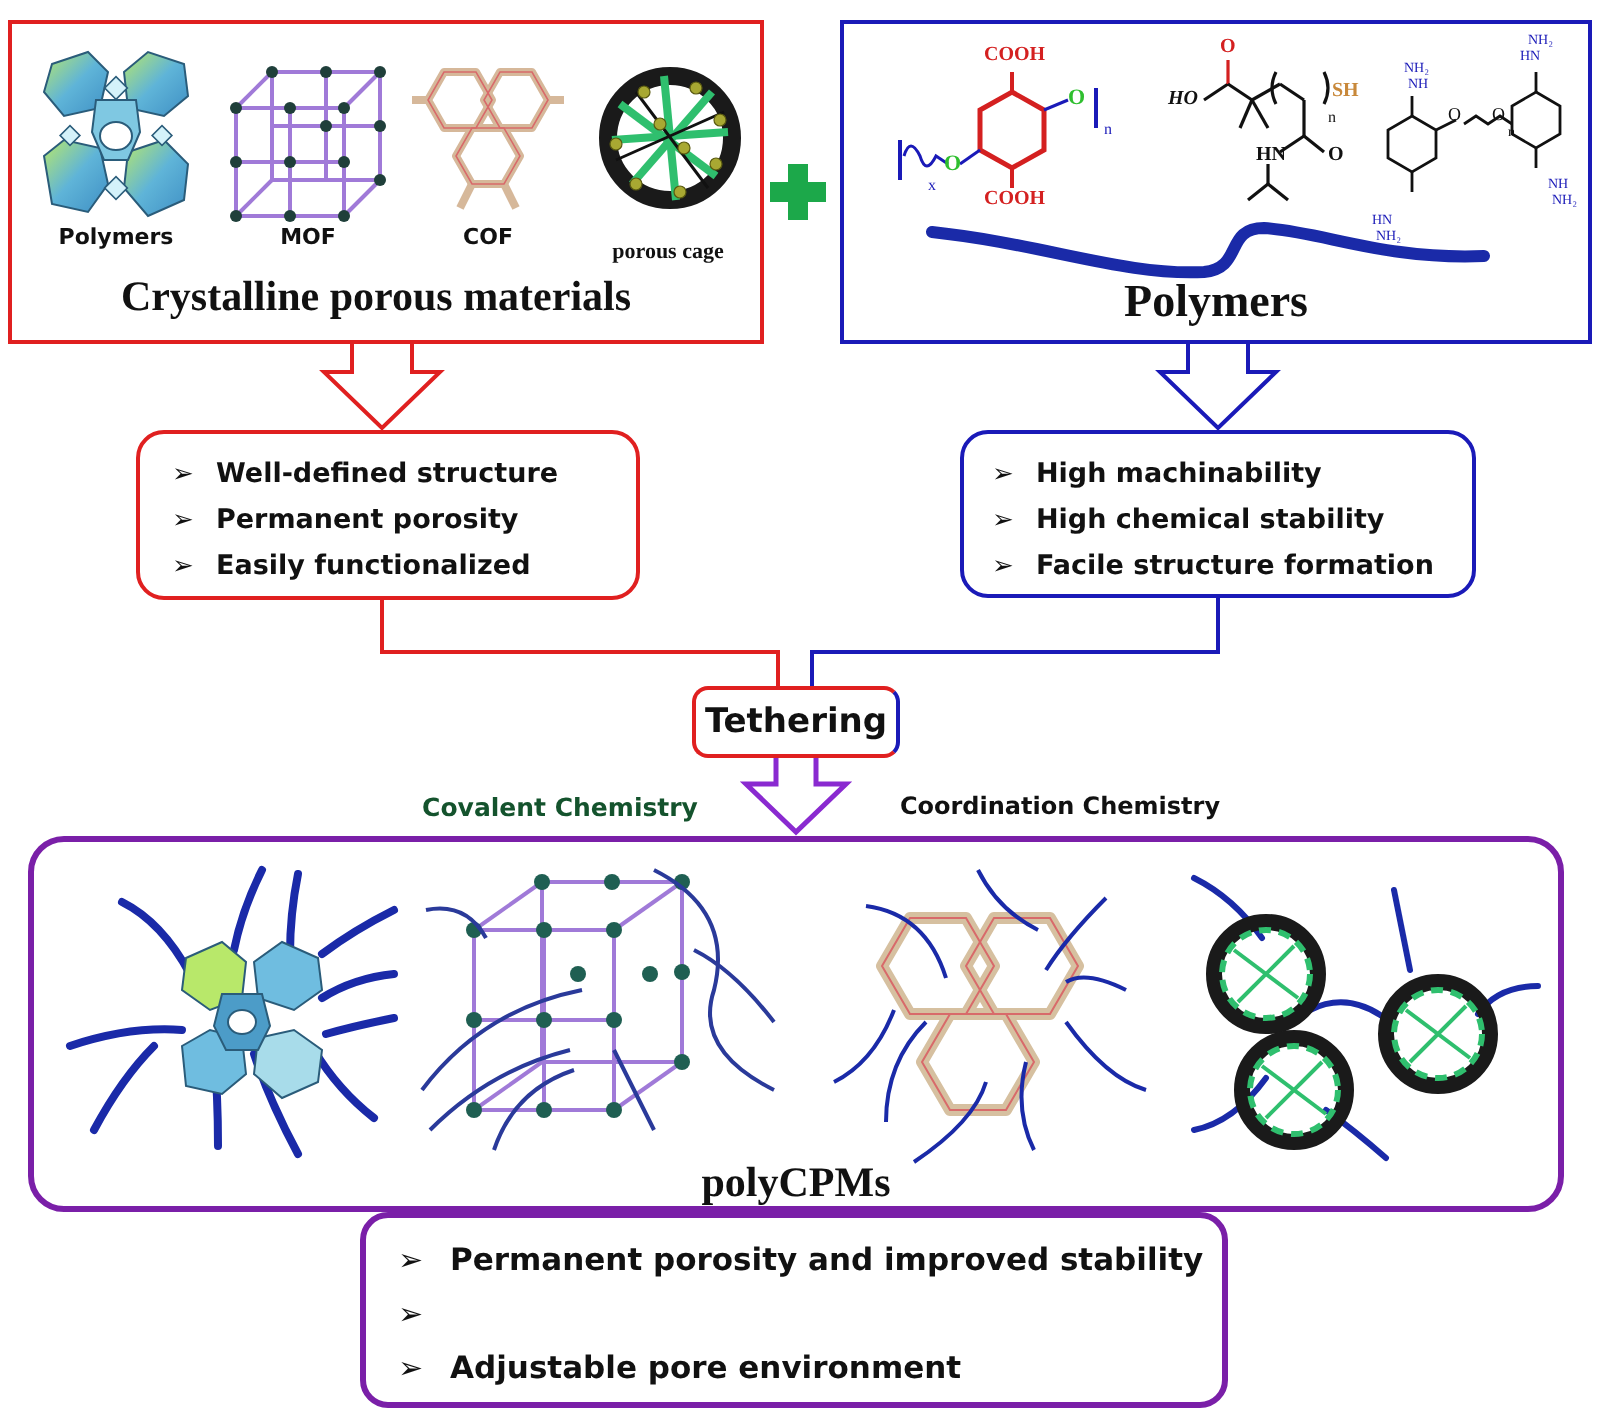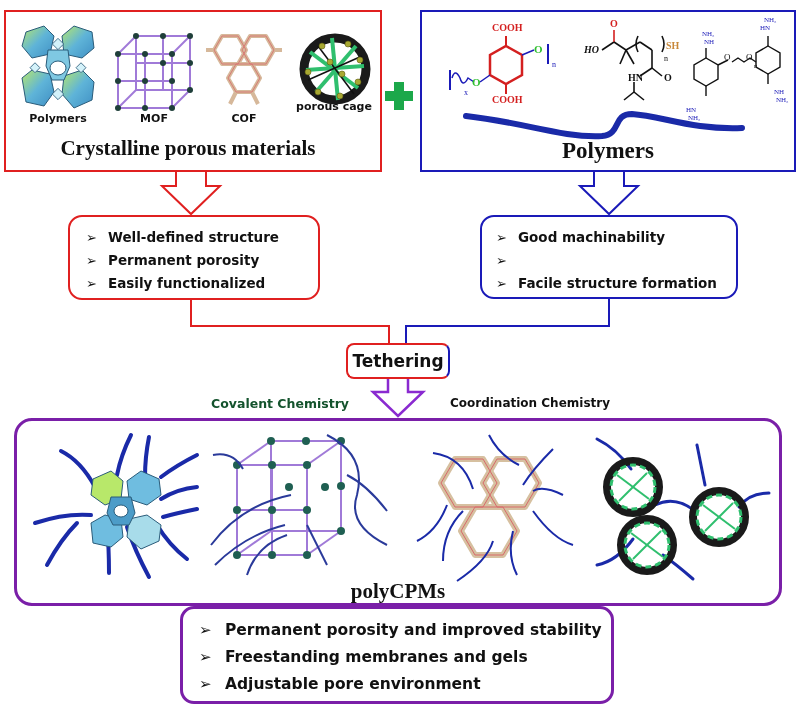--- a/index.html
+++ b/index.html
@@ -114,21 +114,21 @@
         <circle cx="52" cy="14" r="3"></circle>
         <circle cx="64" cy="30" r="3"></circle>
       <circle cx="62" cy="52" r="3"></circle>
         <circle cx="44" cy="66" r="3"></circle>
         <circle cx="22" cy="62" r="3"></circle>
       <circle cx="12" cy="42" r="3"></circle>
         <circle cx="34" cy="32" r="3"></circle>
         <circle cx="46" cy="44" r="3"></circle>
     </g>
   </svg>
-  <div class="lbl abs" style="left:280px;top:88px;width:96px;">porous cage</div>
+  <div class="lbl abs" style="left:280px;top:108px;width:96px;font-family:Liberation Serif, serif;">porous cage</div>
 
   <div class="serif-title abs" style="left:0;top:124px;width:364px;font-size:21px;">Crystalline porous materials</div>
 </div>
 
 <div class="abs" style="left:385px;top:82px;width:28px;height:28px;">
   <div style="position:absolute;left:9px;top:0;width:10px;height:28px;background:#1ca84a;"></div>
   <div style="position:absolute;left:0;top:9px;width:28px;height:10px;background:#1ca84a;"></div>
 </div>
 
 <div class="box blue-box" style="left:420px;top:10px;width:376px;height:162px;">
@@ -240,24 +240,25 @@
         <span class="arr">➢</span>
         <span>Easily functionalized</span>
       </li>
   </ul>
 </div>
 
 <div class="box" style="left:480px;top:215px;width:258px;height:84px;border:2px solid #1a1ab8;border-radius:14px;">
   <ul class="bullets" style="padding:9px 0 0 14px;font-size:13.5px;line-height:23px;">
     <li>
         <span class="arr">➢</span>
-        <span>Good machinability</span>
-      </li>
-    <li>
-        <span class="arr">➢</span>
+        <span>High machinability</span>
+      </li>
+    <li>
+        <span class="arr">➢</span>
+        <span>High chemical stability</span>
       </li>
     <li>
         <span class="arr">➢</span>
         <span>Facile structure formation</span>
       </li>
   </ul>
 </div>
 
 <div class="box" style="left:346px;top:343px;width:104px;height:36px;border-radius:8px;border-top:2px solid #e02020;border-left:2px solid #e02020;border-bottom:2px solid #e02020;border-right:2px solid #1a1ab8;">
   <div style="text-align:center;font-weight:bold;font-size:17px;line-height:32px;color:#111;border-radius:15px;">Tethering</div>
@@ -386,20 +387,19 @@
 </div>
 
 <div class="box" style="left:180px;top:606px;width:434px;height:98px;border:3px solid #7a1fa8;border-radius:14px;">
   <ul class="bullets" style="padding:8px 0 0 16px;font-size:15.5px;line-height:27px;">
     <li>
         <span class="arr" style="width:26px;font-size:15px;">➢</span>
         <span>Permanent porosity and improved stability</span>
       </li>
     <li>
         <span class="arr" style="width:26px;font-size:15px;">➢</span>
-        <span>Freestanding membranes and gels</span>
       </li>
     <li>
         <span class="arr" style="width:26px;font-size:15px;">➢</span>
         <span>Adjustable pore environment</span>
       </li>
   </ul>
 </div>
 
 </body></html>

